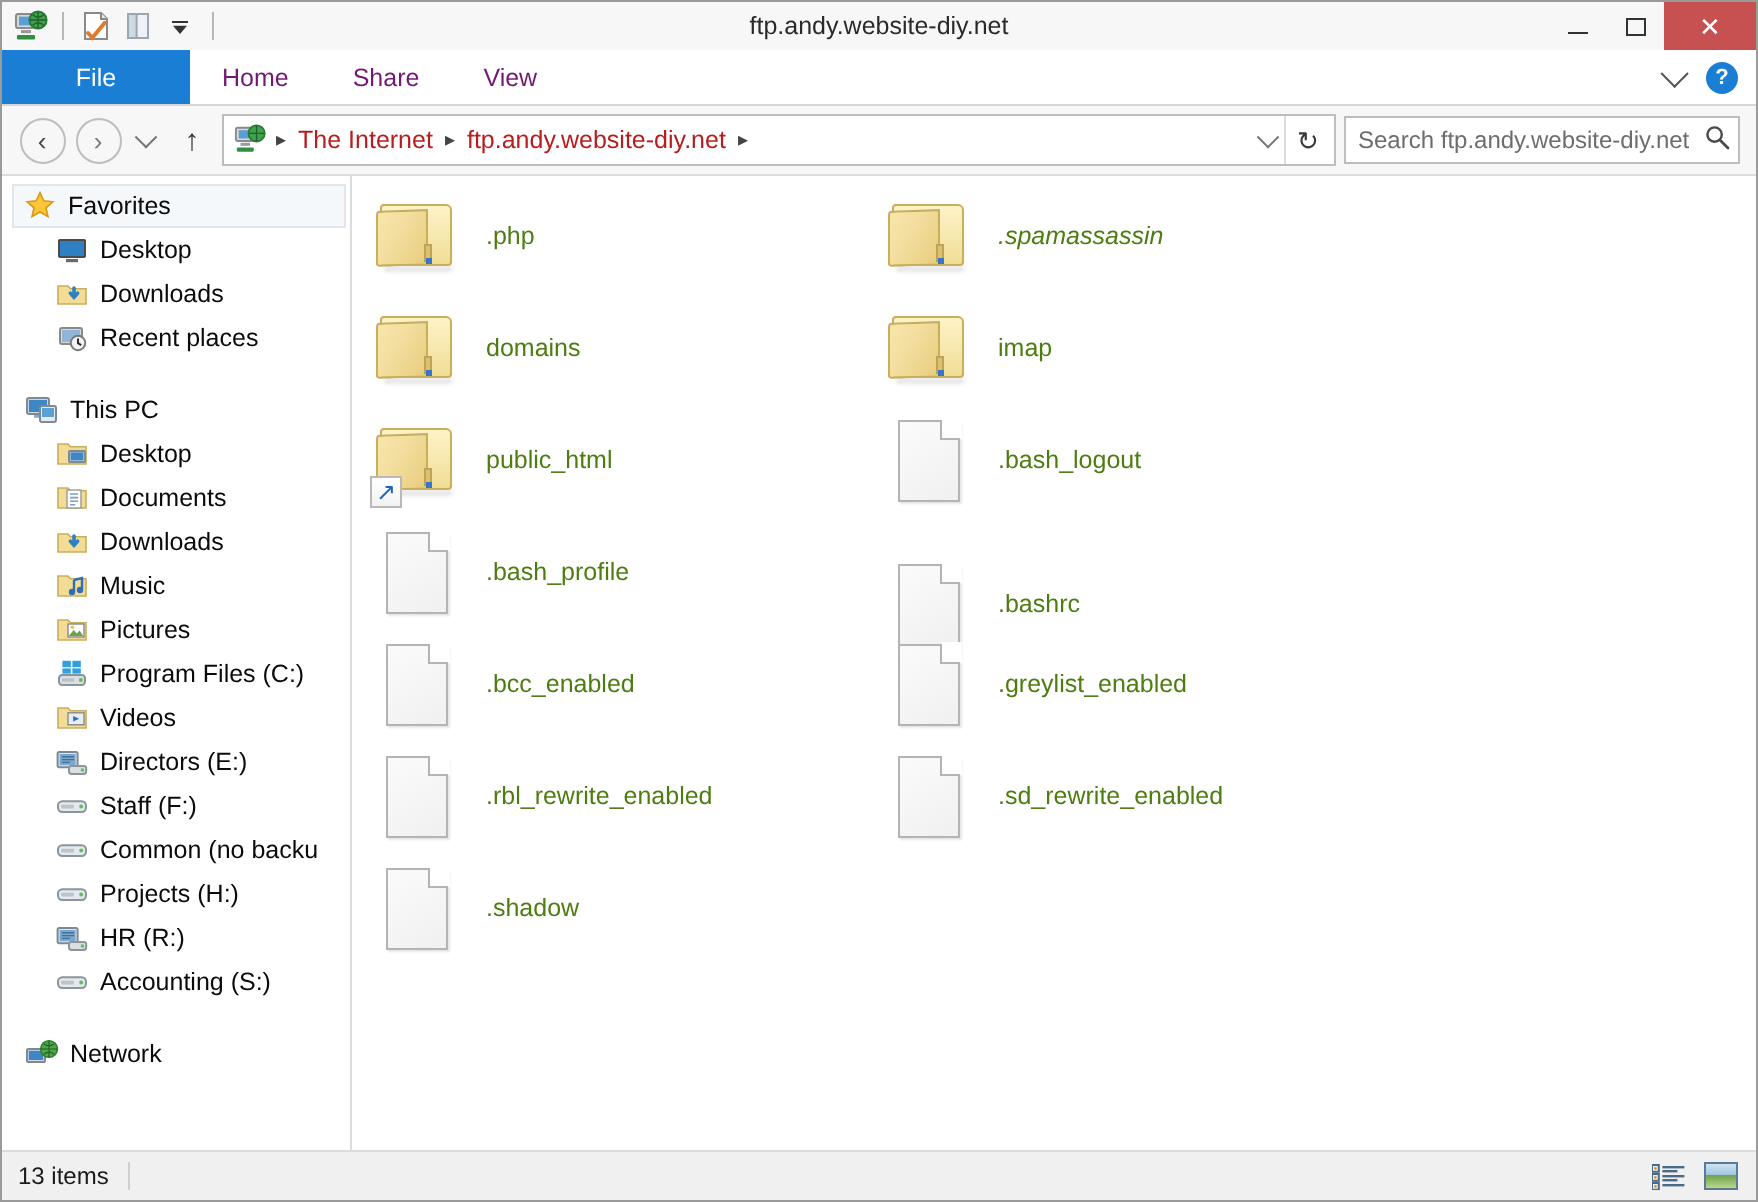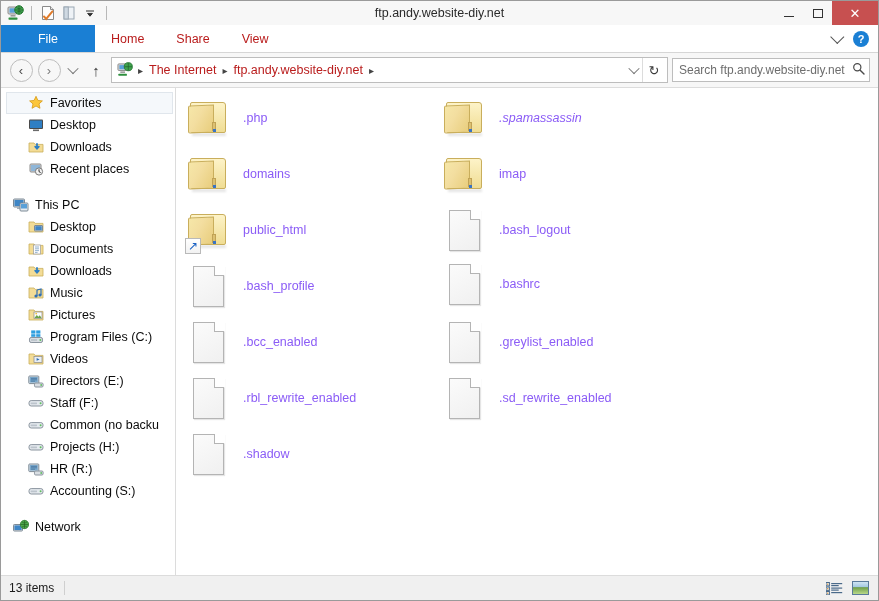--- a/index.html
+++ b/index.html
@@ -93,21 +93,21 @@
     display: flex;
     align-items: stretch;
     flex: 0 0 auto;
   }
   .tab {
     display: flex;
     align-items: center;
     justify-content: center;
     padding: 0 16px;
     font-size: 12.5px;
-    color: #b91c1c;
+    color: #701a75;
   }
   .tab.file {
     background: #1a7fd4;
     color: #ffffff;
     min-width: 62px;
   }
   .ribbon-right {
     margin-left: auto;
     display: flex;
     align-items: center;
@@ -263,21 +263,21 @@
   .navitem.root {
     padding-left: 12px;
   }
   .navitem.child {
     padding-left: 27px;
   }
   .navitem.hover {
     background: #f5f8fb;
     border: 1px solid #e0e6ec;
     margin: 0 2px 0 5px;
-    padding-left: 21px;
+    padding-left: 5px;
     align-items: center;
   }
   .navspacer { height: 14px; }
   .ico {
     width: 16px; height: 16px;
     flex: 0 0 16px;
     display: inline-block;
     position: relative;
   }
 
@@ -295,21 +295,21 @@
     height: 56px;
     gap: 0;
   }
   .fileicon {
     width: 48px; height: 48px;
     position: relative;
     flex: 0 0 48px;
   }
   .filelabel {
     font-size: 12.5px;
-    color: #8b5cf6;
+    color: #4d7c0f;
     white-space: nowrap;
     margin-left: 10px;
   }
 
   
   .folder {
     position: absolute;
     left: 3px; top: 8px;
     width: 40px; height: 33px;
   }
@@ -854,21 +854,21 @@
 
       <div class="fileitem" style="left:9px; top:170px;">
         <span class="fileicon">
           <span class="page">
               <span class="fold"></span>
             </span>
         </span>
         <span class="filelabel">.bash_profile</span>
       </div>
 
-      <div class="fileitem" style="left:265px; top:168px;">
+      <div class="fileitem" style="left:265px; top:186px;">
         <span class="fileicon">
           <span class="page">
               <span class="fold"></span>
             </span>
         </span>
         <span class="filelabel">.bashrc</span>
       </div>
 
       <div class="fileitem" style="left:9px; top:226px;">
         <span class="fileicon">

